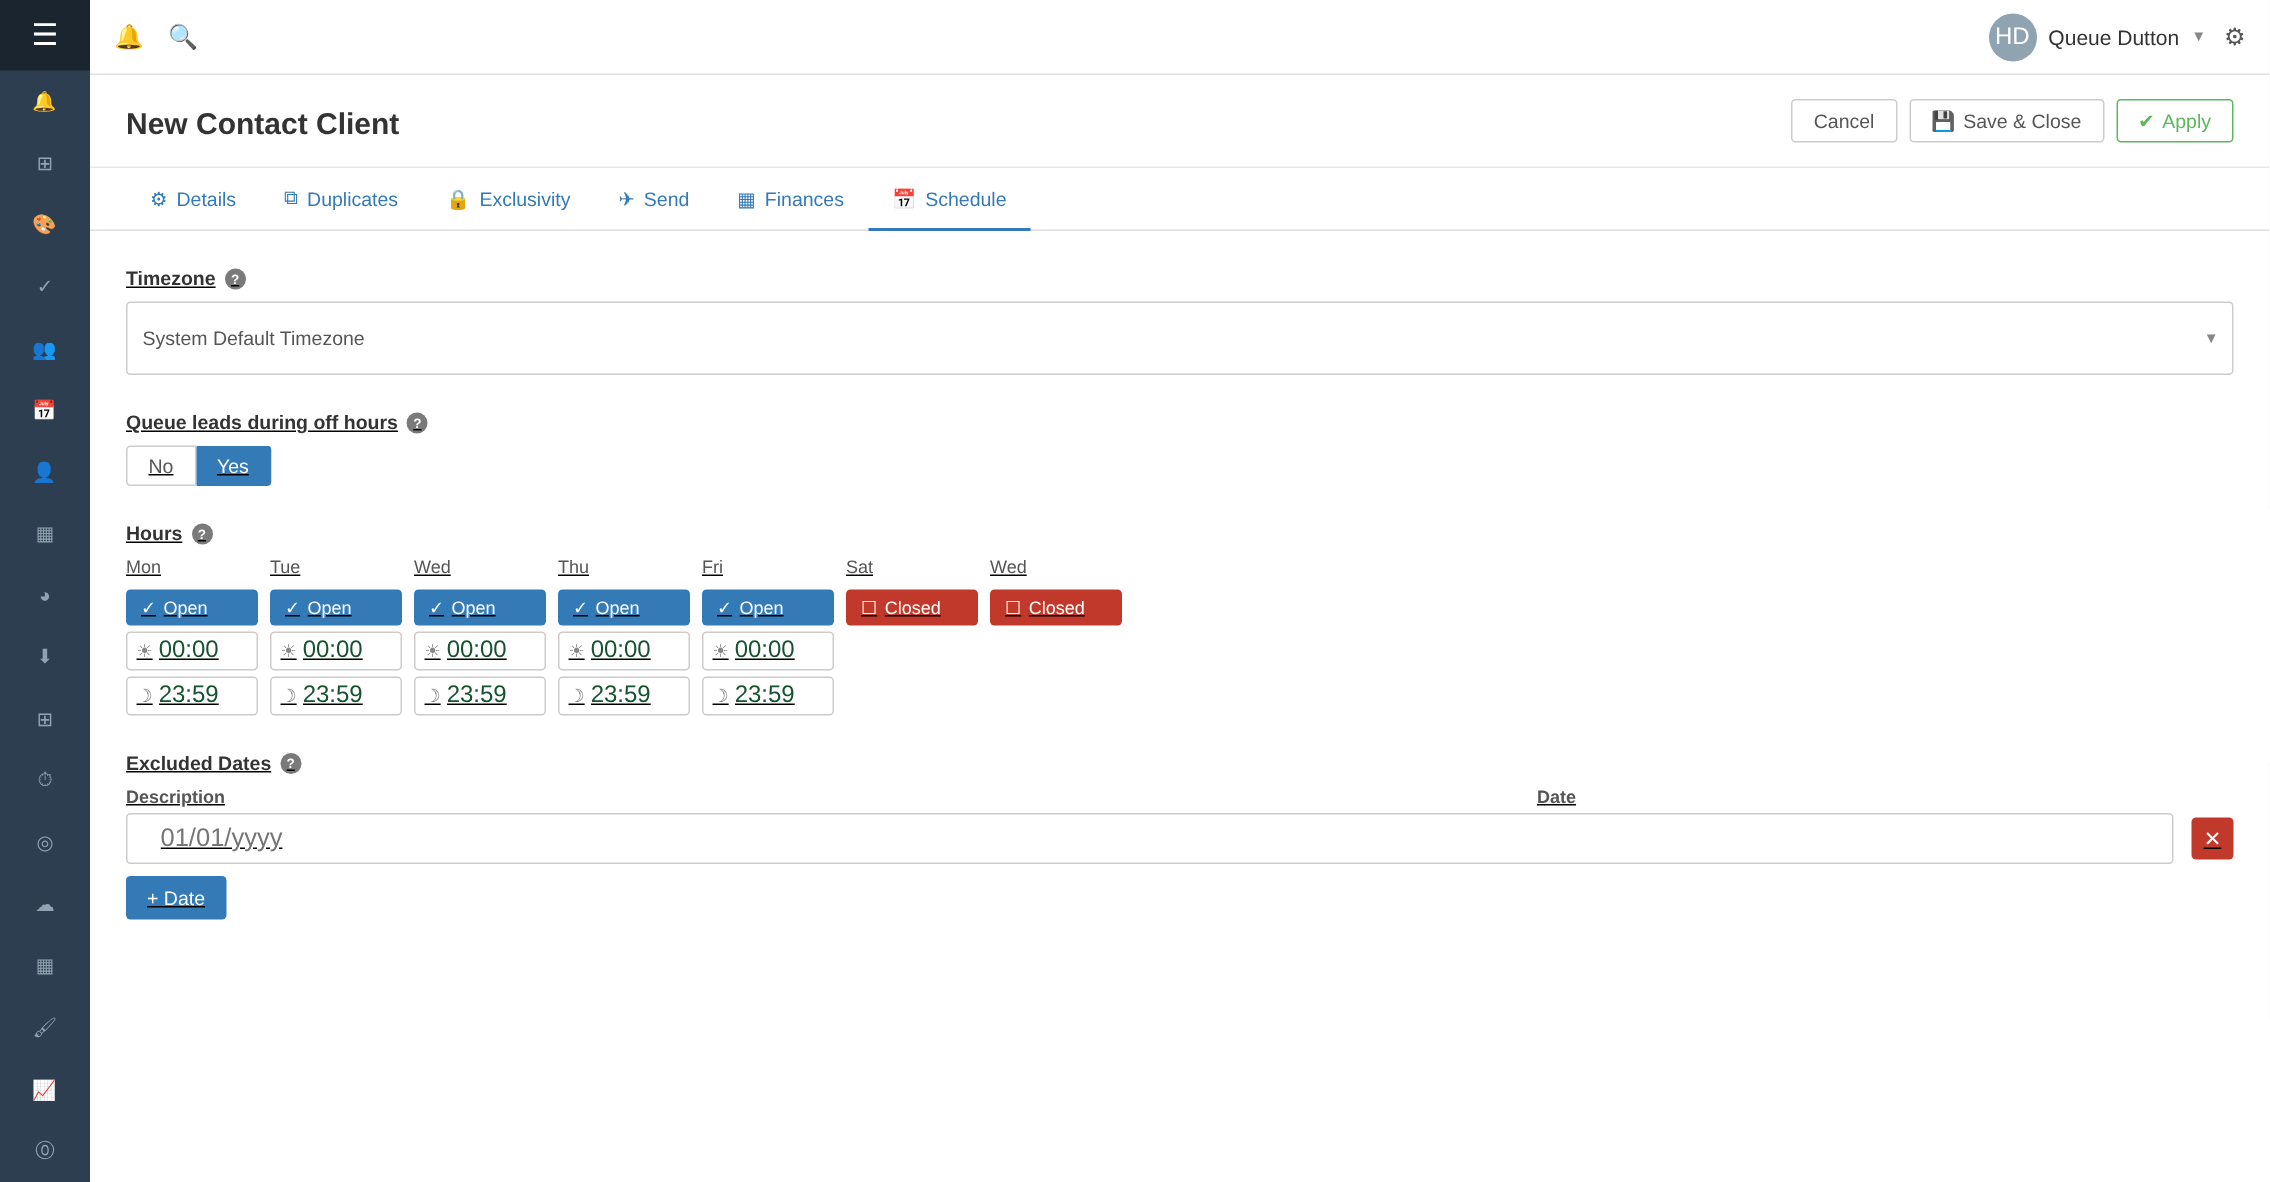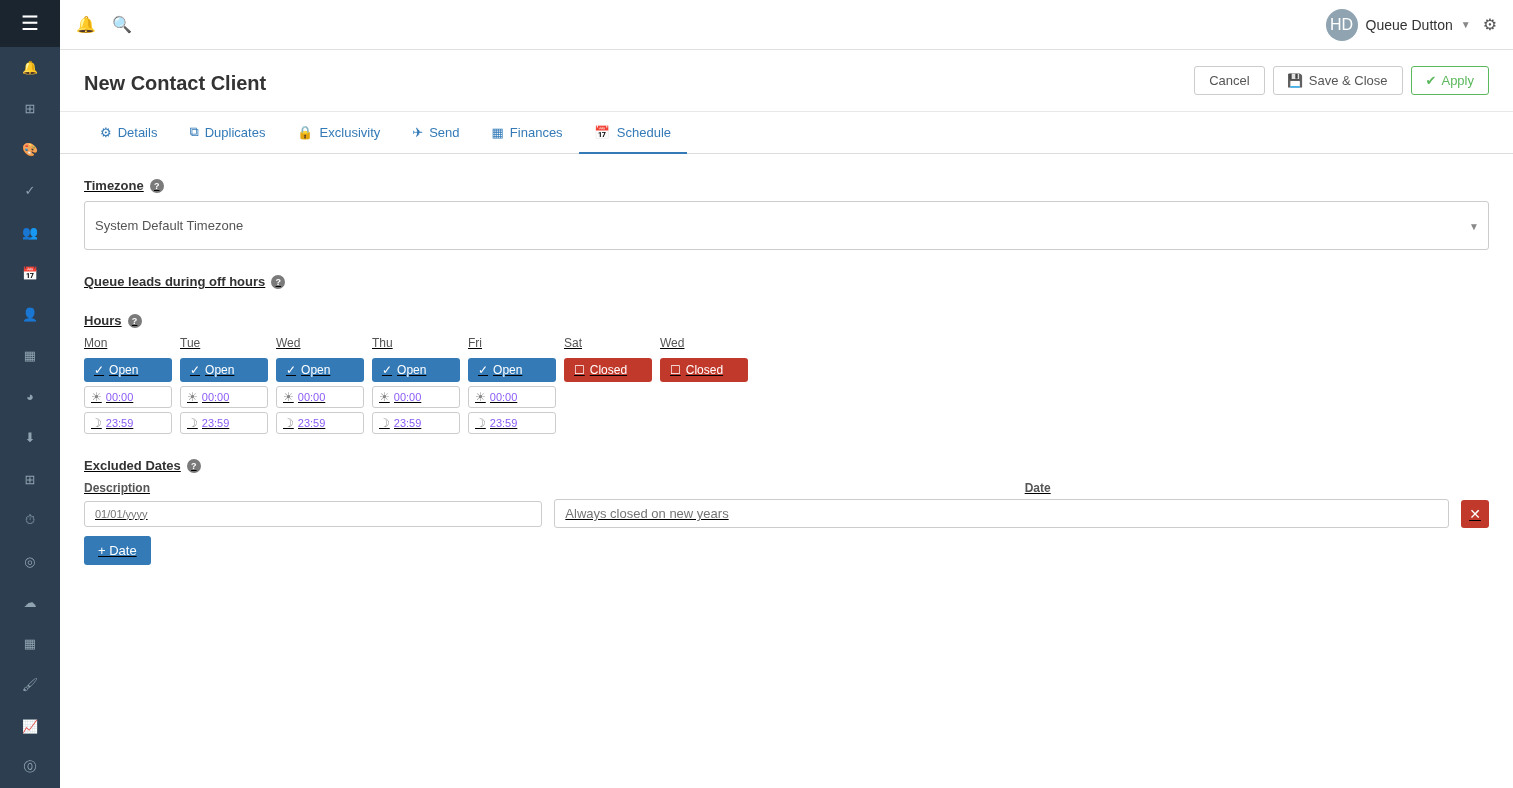--- a/index.html
+++ b/index.html
@@ -61,26 +61,26 @@
 
     
     .hours-grid { display: flex; gap: 8px; flex-wrap: wrap; }
     .day-column { display: flex; flex-direction: column; gap: 4px; min-width: 88px; }
     .day-label { font-size: 12px; color: #555; margin-bottom: 4px; font-weight: 500; }
     .day-btn { padding: 5px 10px; border-radius: 3px; border: none; cursor: pointer; font-size: 12px; display: flex; align-items: center; gap: 5px; font-weight: 500; }
     .day-btn.open { background: #337ab7; color: white; }
     .day-btn.closed { background: #c0392b; color: white; }
     .time-input-row { display: flex; align-items: center; gap: 4px; border: 1px solid #ccc; border-radius: 3px; padding: 3px 6px; background: white; }
     .time-icon { color: #888; font-size: 12px; }
-    .time-input { border: none; outline: none; width: 40px; font-size: 11px; color: #8b5cf6; }
+    .time-input { border: none; outline: none; width: 40px; font-size: 16px; color: #14532d; }
 
     
     .excluded-dates-section { margin-top: 8px; }
     .date-row { display: flex; gap: 12px; align-items: center; margin-bottom: 8px; }
-    .date-input { flex: 1; padding: 6px 10px; border: 1px solid #ccc; border-radius: 3px; font-size: 11px; color: #aaa; }
+    .date-input { flex: 1; padding: 6px 22px; border: 1px solid #ccc; border-radius: 3px; font-size: 17px; color: #aaa; }
     .desc-input { flex: 2; padding: 6px 10px; border: 1px solid #ccc; border-radius: 3px; font-size: 13px; color: #aaa; }
     .btn-remove { background: #c0392b; color: white; border: none; border-radius: 3px; width: 28px; height: 28px; cursor: pointer; font-size: 14px; display: flex; align-items: center; justify-content: center; }
     .btn-add-date { background: #337ab7; color: white; border: none; border-radius: 3px; padding: 7px 14px; cursor: pointer; font-size: 13px; display: flex; align-items: center; gap: 5px; margin-top: 8px; }
 
     .col-labels { display: flex; gap: 12px; margin-bottom: 4px; }
     .col-label { font-size: 12px; color: #555; font-weight: 600; }
   </style>
 </head>
 <body>
 
@@ -219,20 +219,24 @@
             <option>System Default Timezone</option>
           </select>
         </div>
       </div>
 
       <div class="form-section">
         <div class="section-label">
           <span>Queue leads during off hours</span>
           <span class="help-icon">?</span>
         </div>
+        <div class="toggle-group">
+          <button class="toggle-btn">No</button>
+          <button class="toggle-btn active">Yes</button>
+        </div>
       </div>
 
       <div class="form-section">
         <div class="section-label">
           <span>Hours</span>
           <span class="help-icon">?</span>
         </div>
         <div class="hours-grid">
 
           <div class="day-column">
@@ -338,21 +342,20 @@
         <div class="section-label">
           <span>Excluded Dates</span>
           <span class="help-icon">?</span>
         </div>
         <div class="col-labels">
           <span class="col-label" style="flex:2;">Description</span>
           <span class="col-label" style="flex:1;">Date</span>
         </div>
         <div class="date-row">
           <input class="date-input" type="text" placeholder="01/01/yyyy" style="">
-          <input class="desc-input" type="text" placeholder="Always closed on new years" style="">
           <button class="btn-remove">
             <span>✕</span>
           </button>
         </div>
         <button class="btn-add-date">+ Date</button>
       </div>
 
     </div>
   </div>
 </div>

